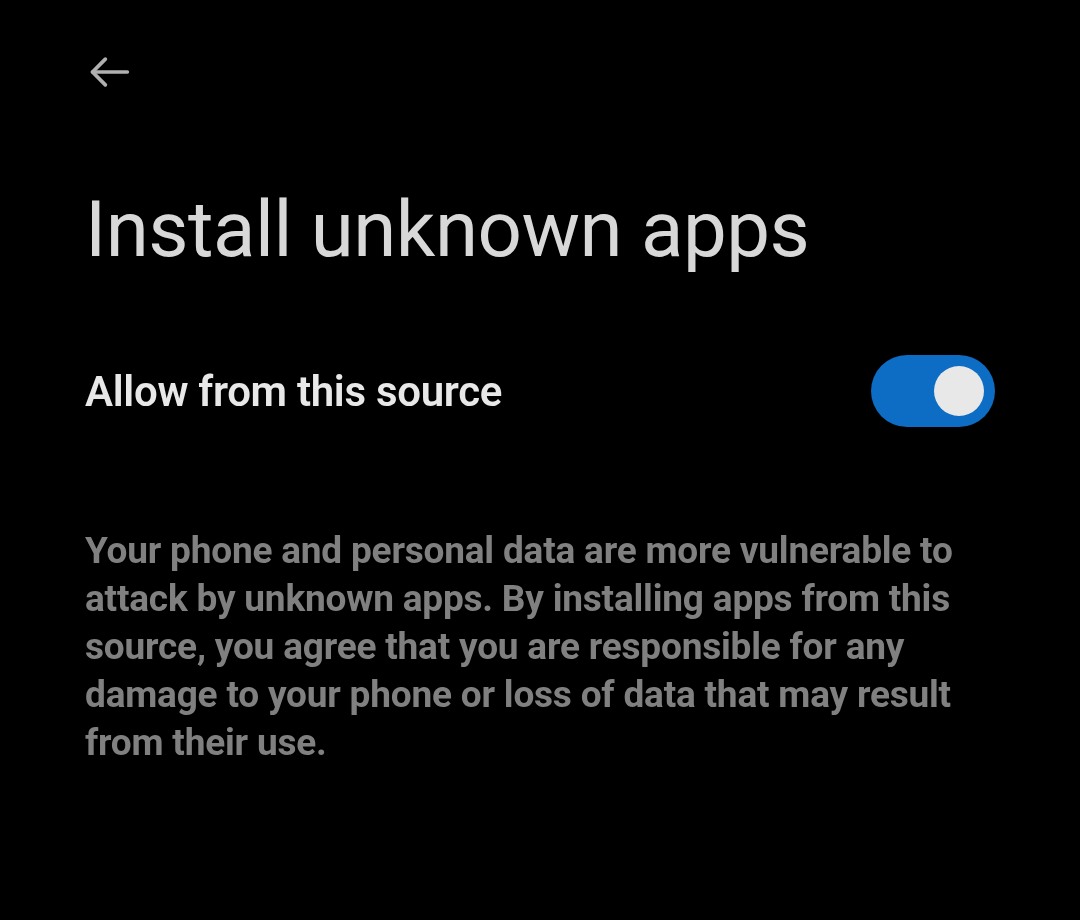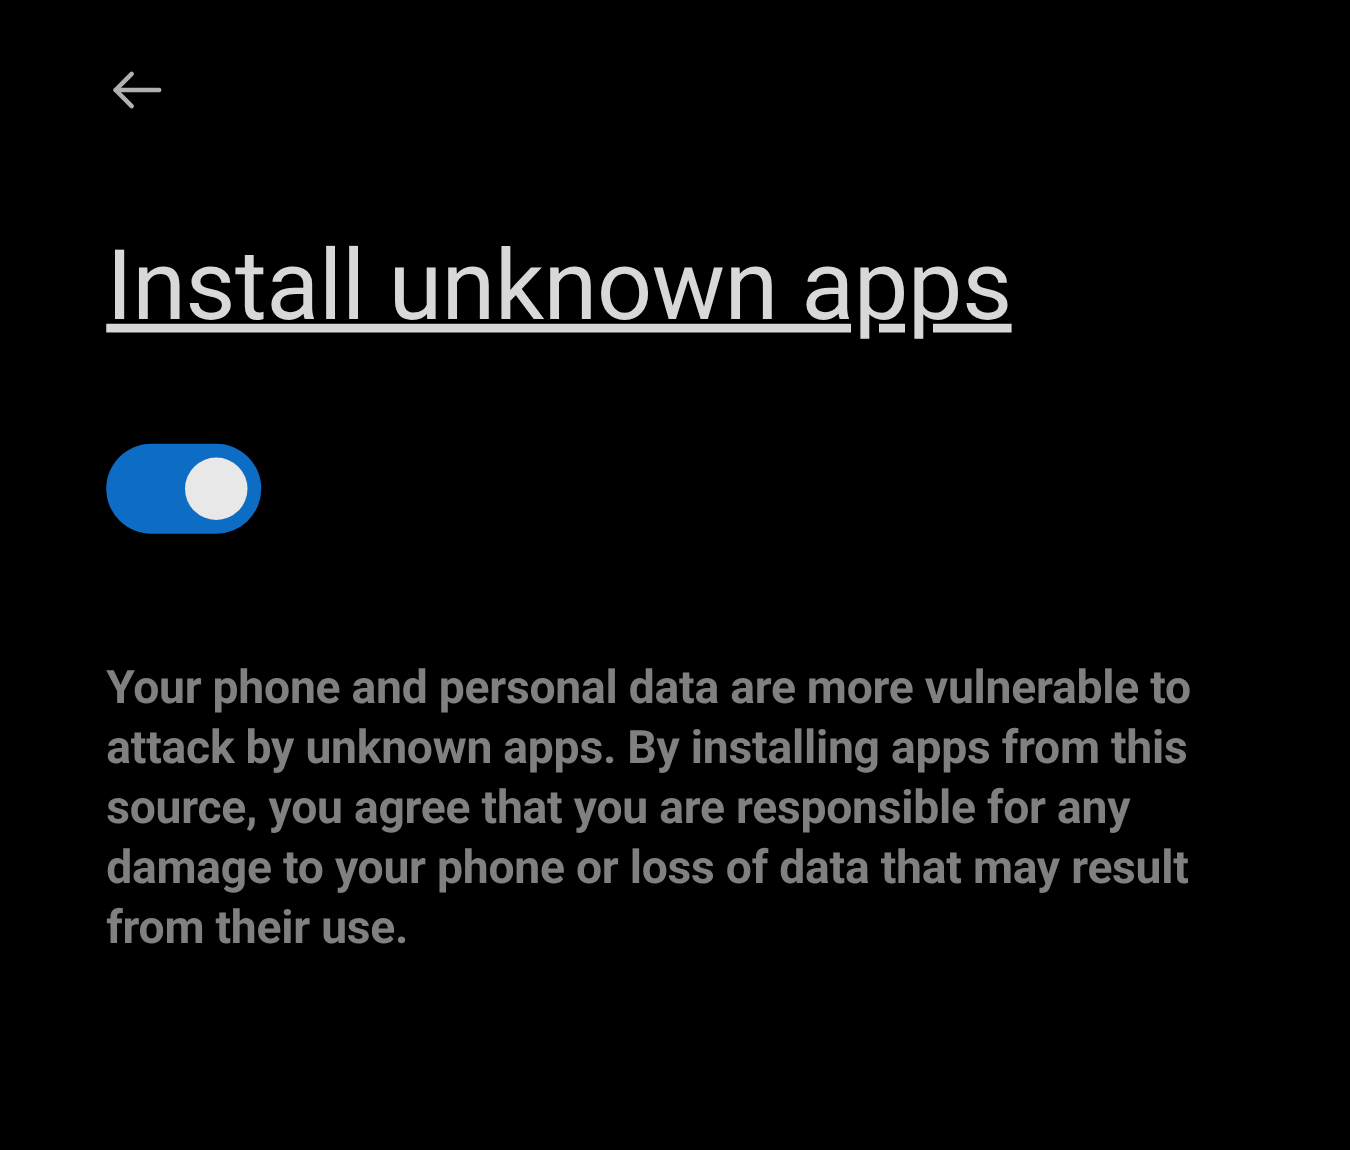--- a/index.html
+++ b/index.html
@@ -35,21 +35,20 @@
       width: 44px;
       height: 44px;
     }
     .page-title {
       font-size: 78px;
       font-weight: 400;
       color: #d8d8d8;
       letter-spacing: -0.5px;
       margin-top: 48px;
       margin-bottom: 80px;
-      text-decoration: underline;
     }
     .setting-row {
       display: flex;
       align-items: center;
       justify-content: space-between;
       margin-bottom: 100px;
     }
     .setting-label {
       font-size: 42px;
       font-weight: 600;
@@ -90,19 +89,20 @@
       <svg class="back-icon" viewBox="0 0 24 24" fill="none" stroke="#b0b0b0" stroke-width="2" stroke-linecap="round" stroke-linejoin="round">
         <line x1="22" y1="12" x2="3" y2="12"></line>
         <polyline points="10 5 3 12 10 19"></polyline>
       </svg>
     </button>
   </div>
 
   <h1 class="page-title">Install unknown apps</h1>
 
   <div class="setting-row">
+    <span class="setting-label">Allow from this source</span>
     <div class="toggle">
       <div class="toggle-thumb"></div>
     </div>
   </div>
 
   <p class="warning-text">Your phone and personal data are more vulnerable to attack by unknown apps. By installing apps from this source, you agree that you are responsible for any damage to your phone or loss of data that may result from their use.</p>
 </div>
 
 </body></html>

